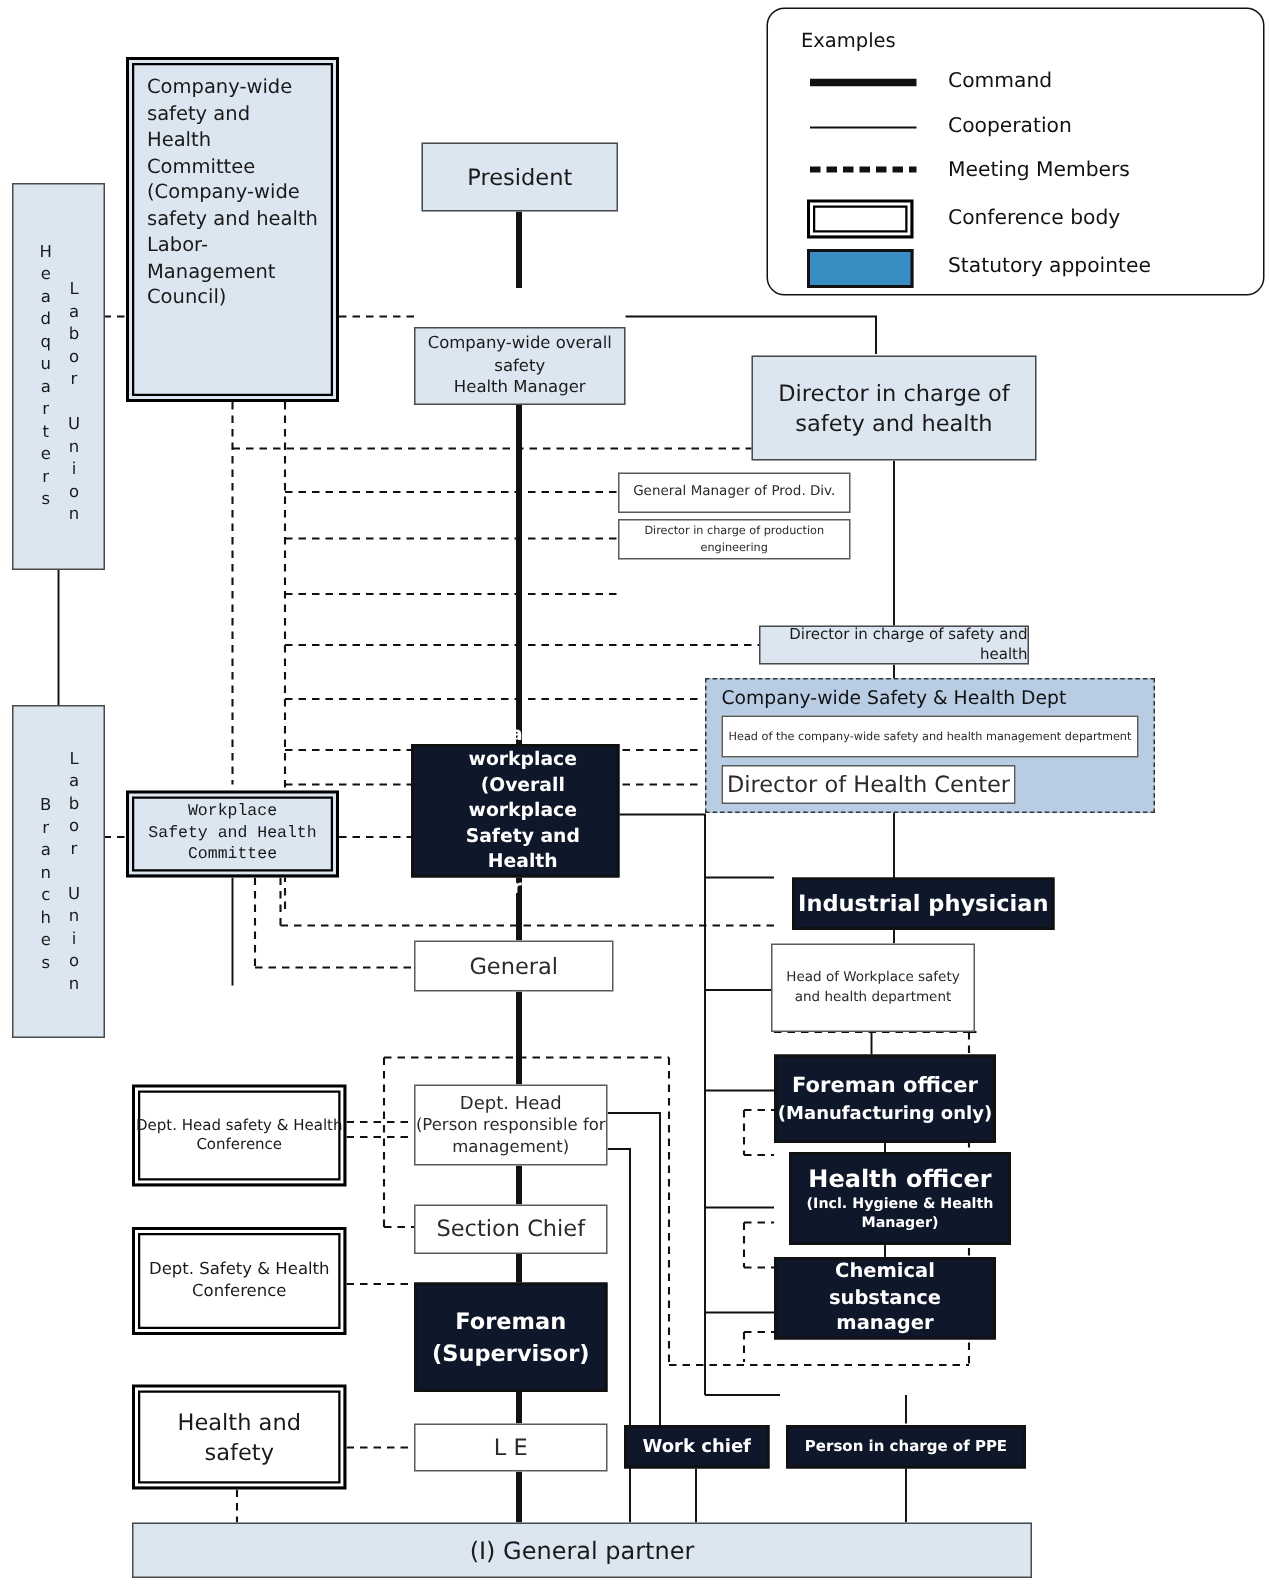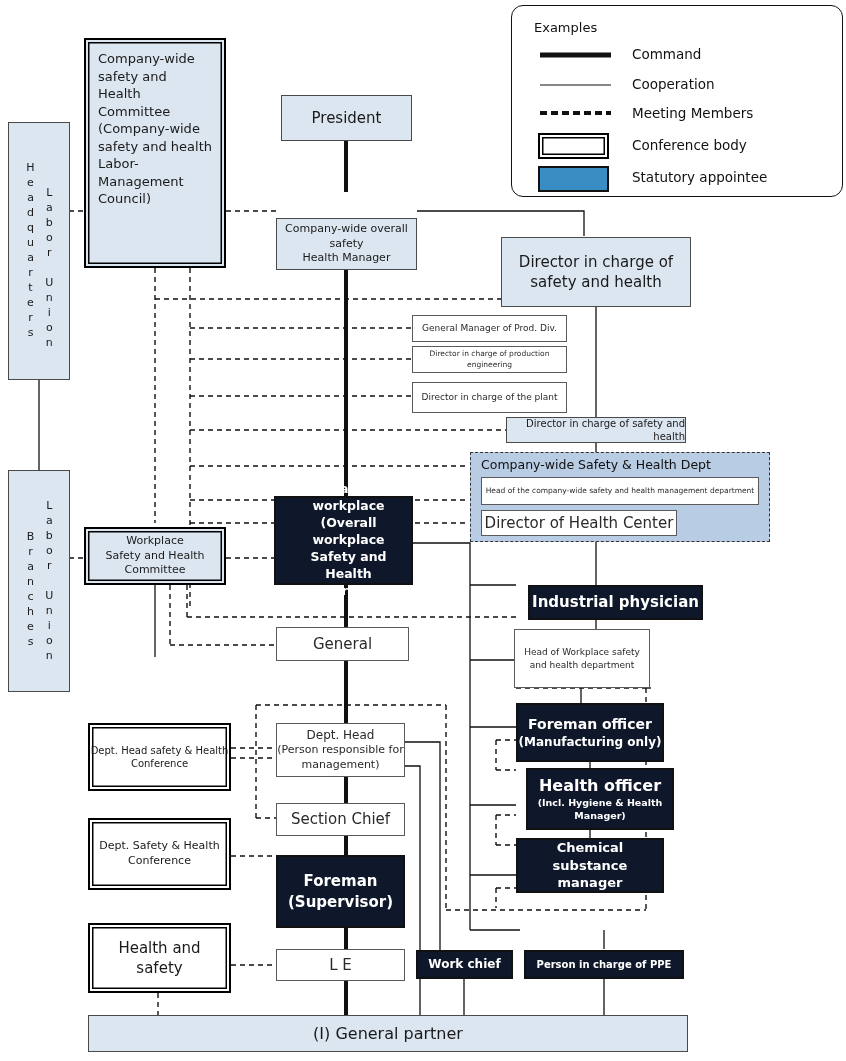--- a/index.html
+++ b/index.html
@@ -217,23 +217,20 @@
   </div>
 
   <div class="node wt fs9" style="left:412px;top:315px;width:155px;height:27px;">
     <span>General Manager of Prod. Div.</span>
   </div>
 
   <div class="node wt" style="left:412px;top:346px;width:155px;height:27px;font-size:7.5px;">
     <span>Director in charge of production engineering</span>
   </div>
 
-  <div class="node wt fs9" style="left:412px;top:382px;width:155px;height:31px;">
-    <span>Director in charge of the plant</span>
-  </div>
 
   <div class="node lb fs10" style="left:506px;top:417px;width:180px;height:26px;text-align:right;">
     <span>Director in charge of safety and health</span>
   </div>
 
   <div id="dept-panel">
     <div style="position:absolute;left:10px;top:4px;font-size:12.5px;color:#111;">Company-wide Safety &amp; Health  Dept</div>
     <div class="node wt" style="left:10px;top:24px;width:278px;height:28px;font-size:7.5px;position:absolute;">
       <span>Head of the company-wide safety and health management department</span>
     </div>
@@ -242,21 +239,21 @@
     </div>
   </div>
 
   <div class="node bl" style="left:274px;top:496px;width:139px;height:89px;flex-direction:column;align-items:flex-start;padding-left:10px;font-size:12.5px;">
     <span>Head of workplace</span>
     <span>(Overall workplace</span>
     <span>Safety and Health</span>
     <span>Manager)</span>
   </div>
 
-  <div class="node cf-lb fs11" style="left:84px;top:527px;width:142px;height:58px;flex-direction:column;">
+  <div class="node cf-lb fs11" style="left:84px;top:527px;width:142px;height:58px;flex-direction:column;font-family:Liberation Mono, monospace;">
     <span>Workplace</span>
     <span>Safety and Health</span>
     <span>Committee</span>
   </div>
 
 
   <div class="node wt fs15" style="left:276px;top:627px;width:133px;height:34px;">
     <span>General</span>
   </div>
 

